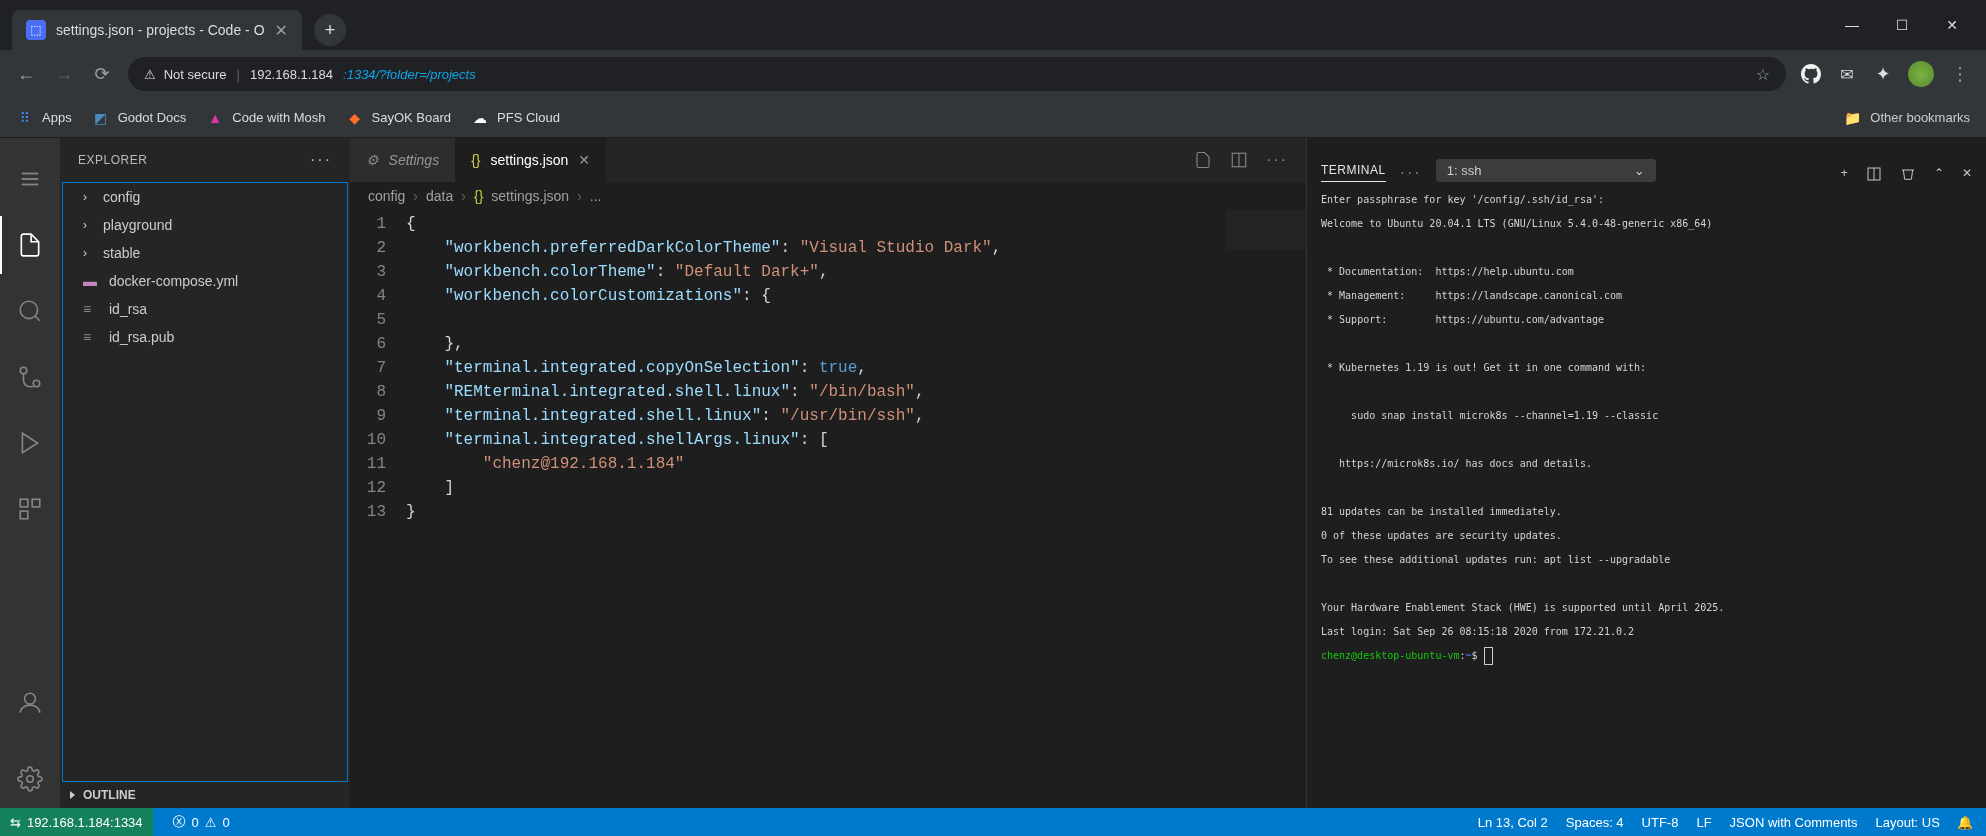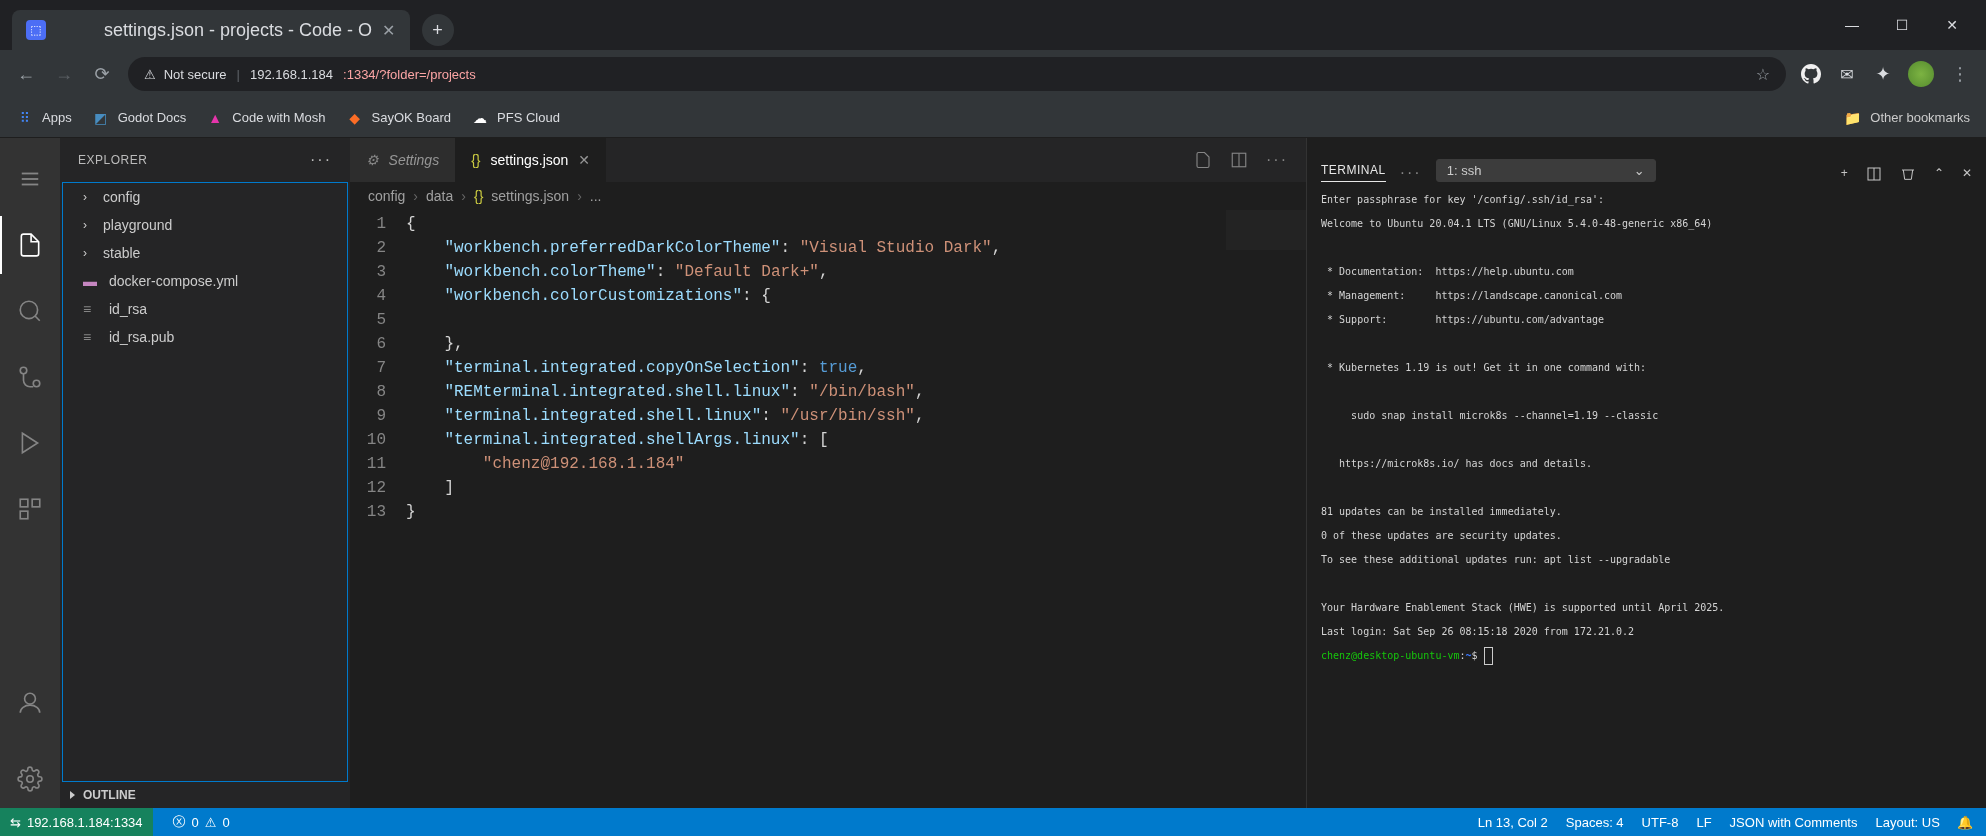--- a/index.html
+++ b/index.html
@@ -28,21 +28,21 @@
   display: flex;
   align-items: center;
   padding: 0 14px;
   gap: 10px;
   min-width: 280px;
 }
 .favicon {
   width: 20px; height: 20px; background: #4c6ef5; border-radius: 4px;
   display: flex; align-items: center; justify-content: center; color: white; font-size: 12px;
 }
-.tab-title { color: #dadce0; font-size: 18px; flex: 1; white-space: nowrap; overflow: hidden; text-overflow: ellipsis; margin-left: 48px; }
+.tab-title { color: #dadce0; font-size: 14px; flex: 1; white-space: nowrap; overflow: hidden; text-overflow: ellipsis; }
 .tab-close { color: #9aa0a6; font-size: 16px; cursor: pointer; }
 .new-tab { width: 32px; height: 32px; border-radius: 50%; margin-top: 10px; margin-left: 12px; background: #323639; display: flex; align-items: center; justify-content: center; color: #dadce0; font-size: 18px; }
 .win-controls { margin-left: auto; display: flex; gap: 30px; padding-right: 24px; color: #dadce0; font-size: 14px; }
 .win-btn { width: 20px; text-align: center; cursor: pointer; }
 .browser-addr {
   background: #323639;
   height: 48px;
   display: flex;
   align-items: center;
   padding: 0 14px;
@@ -56,21 +56,21 @@
   height: 34px;
   display: flex;
   align-items: center;
   padding: 0 16px;
   gap: 10px;
   color: #dadce0;
 }
 .addr-warn { display: flex; align-items: center; gap: 8px; color: #dadce0; }
 .addr-sep { color: #5f6368; }
 .addr-text { color: #dadce0; }
-.addr-dim { color: #fca5a5; }
+.addr-dim { color: #0ea5e9; font-style: italic; }
 .addr-right { margin-left: auto; color: #9aa0a6; font-size: 16px; }
 .ext-icon { color: #dadce0; width: 22px; height: 22px; display: flex; align-items: center; justify-content: center; }
 .profile { width: 26px; height: 26px; border-radius: 50%; background: radial-gradient(circle, #7cb342, #558b2f); }
 .browser-bookmarks {
   background: #323639;
   height: 40px;
   display: flex;
   align-items: center;
   padding: 0 16px;
   gap: 20px;

